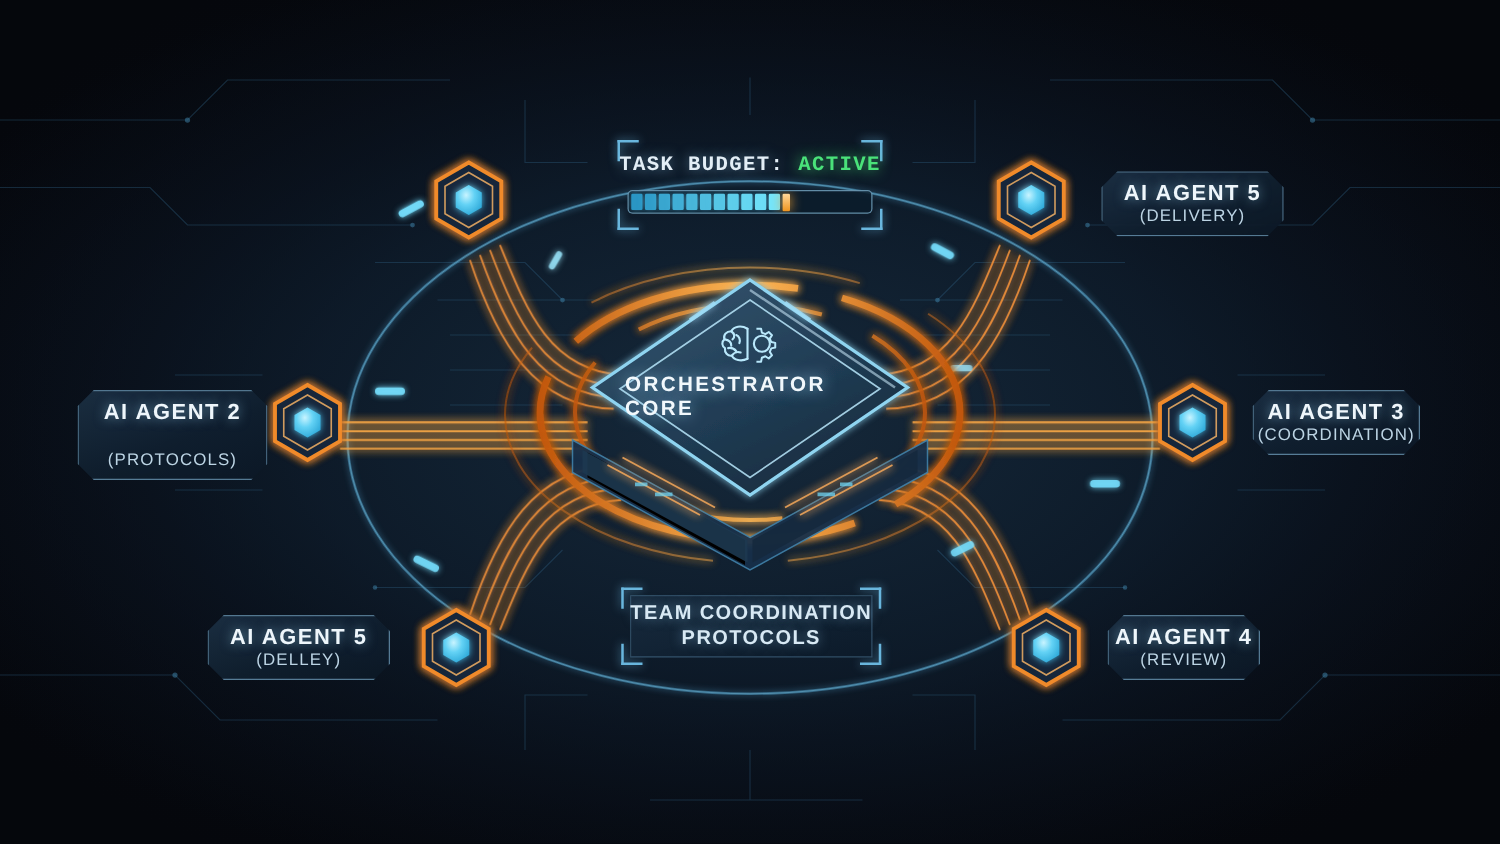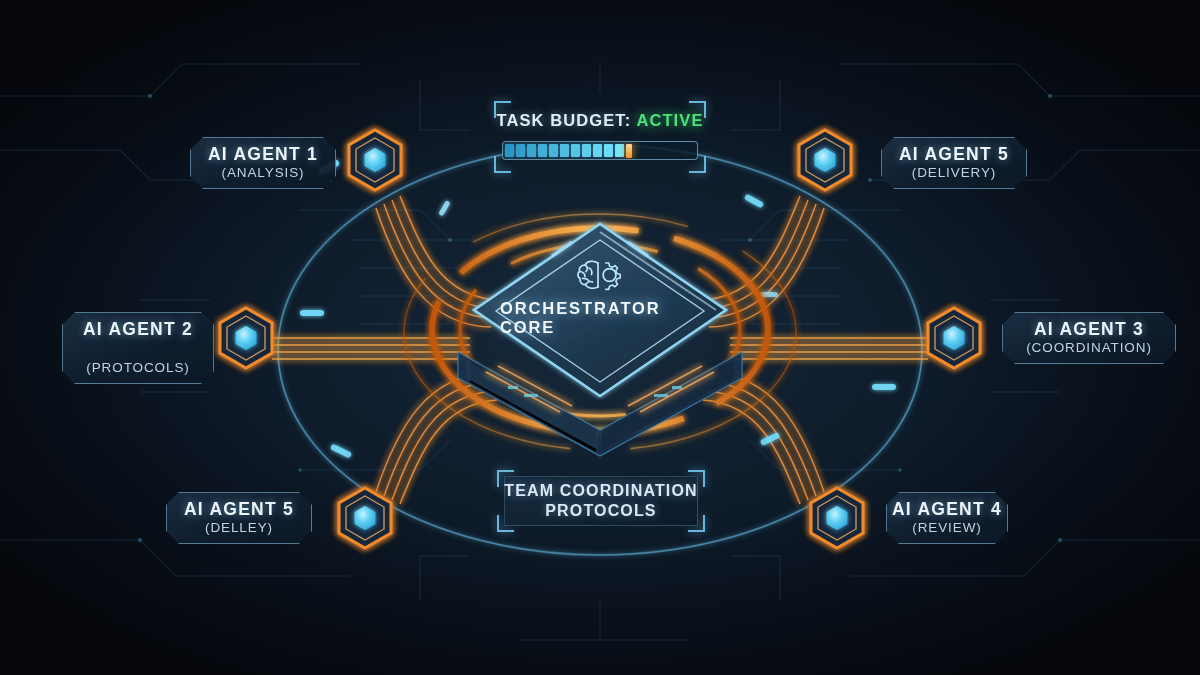--- a/index.html
+++ b/index.html
@@ -56,32 +56,33 @@
     font-weight: 400;
     letter-spacing: 0.9px;
     line-height: 1.15;
     margin-top: 1px;
     white-space: nowrap;
   }
 
   #plate-a1 { left: 190px;  top: 137px; width: 146px; }
   #plate-a2 { left: 62px;   top: 312px; width: 152px; gap: 20px; }
   #plate-a5d{ left: 881px;  top: 137px; width: 146px; }
-  #plate-a3 { left: 1002px; top: 312px; width: 174px; }
+  #plate-a3 { left: 1002px; top: 312px; width: 134px; }
   #plate-a4 { left: 886px;  top: 492px; width: 122px; }
   #plate-a5x{ left: 166px;  top: 492px; width: 146px; }
 
   
   #status-panel {
     position: absolute;
     left: 494px;
-    top: 101px;
+    top: 112px;
     width: 212px;
     height: 72px;
     box-sizing: border-box;
+    font-family: Liberation Mono, monospace;
   }
   #status-title {
     position: absolute;
     left: 0; top: 10px;
     width: 212px;
     text-align: center;
     font-size: 16.5px;
     font-weight: 700;
     letter-spacing: 1.1px;
     color: #e3eef6;
@@ -462,24 +463,20 @@
           <i style="background: rgb(86, 198, 230); box-shadow: rgba(95, 200, 240, 0.55) 0px 0px 6px;"></i>
           <i style="background: rgb(94, 206, 235); box-shadow: rgba(95, 200, 240, 0.55) 0px 0px 6px;"></i>
           <i style="background: rgb(101, 214, 241); box-shadow: rgba(95, 200, 240, 0.55) 0px 0px 6px;"></i>
           <i style="background: rgb(109, 222, 246); box-shadow: rgba(95, 200, 240, 0.55) 0px 0px 6px;"></i>
           <i style="background: rgb(116, 230, 252); box-shadow: rgba(95, 200, 240, 0.55) 0px 0px 6px;"></i>
         </div>
       <div id="budget-marker" style="left: 122.5px;"></div>
     </div>
   </div>
 
-  <div class="plate" id="plate-a1">
-    <span class="ptitle">AI AGENT 1</span>
-    <span class="psub">(ANALYSIS)</span>
-  </div>
   <div class="plate" id="plate-a2">
     <span class="ptitle">AI AGENT 2</span>
     <span class="psub">(PROTOCOLS)</span>
   </div>
   <div class="plate" id="plate-a5d">
     <span class="ptitle">AI AGENT 5</span>
     <span class="psub">(DELIVERY)</span>
   </div>
   <div class="plate" id="plate-a3">
     <span class="ptitle">AI AGENT 3</span>

